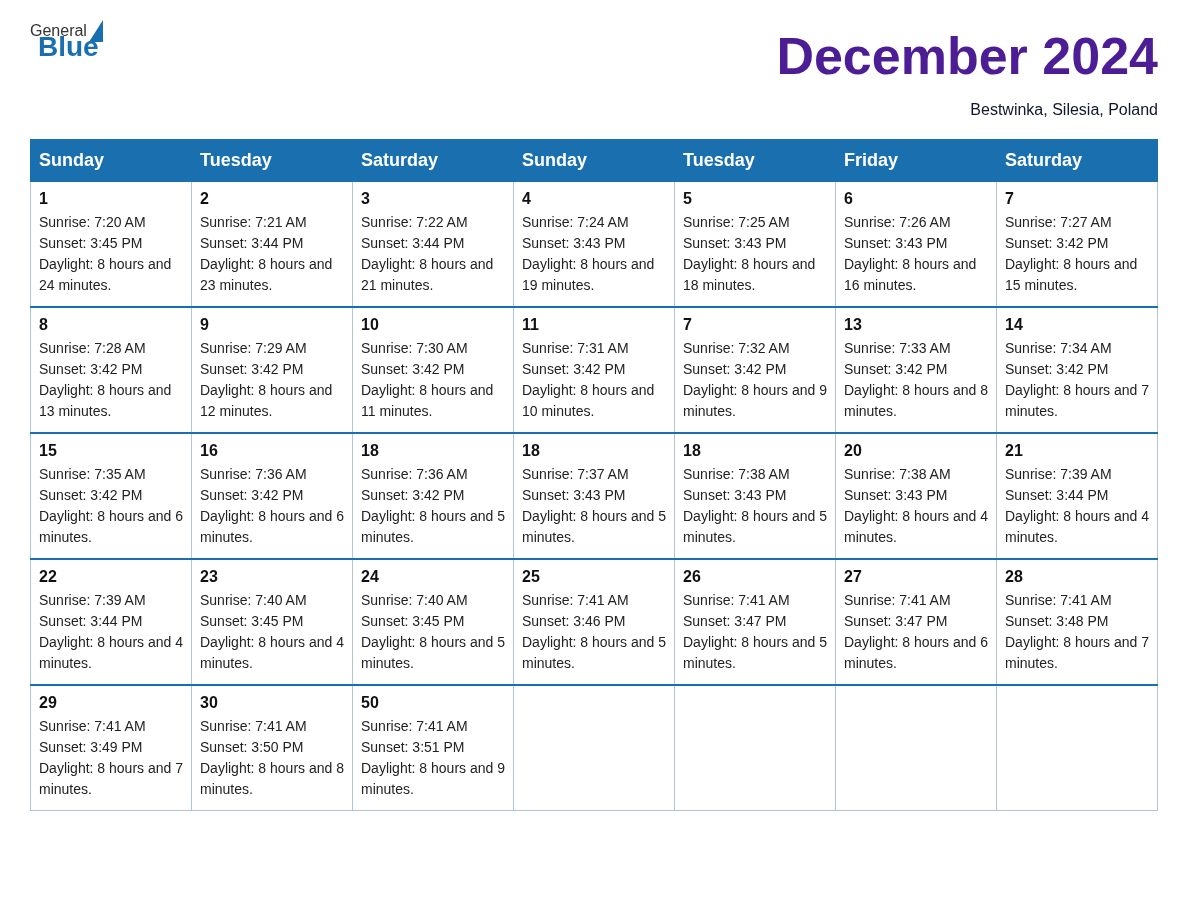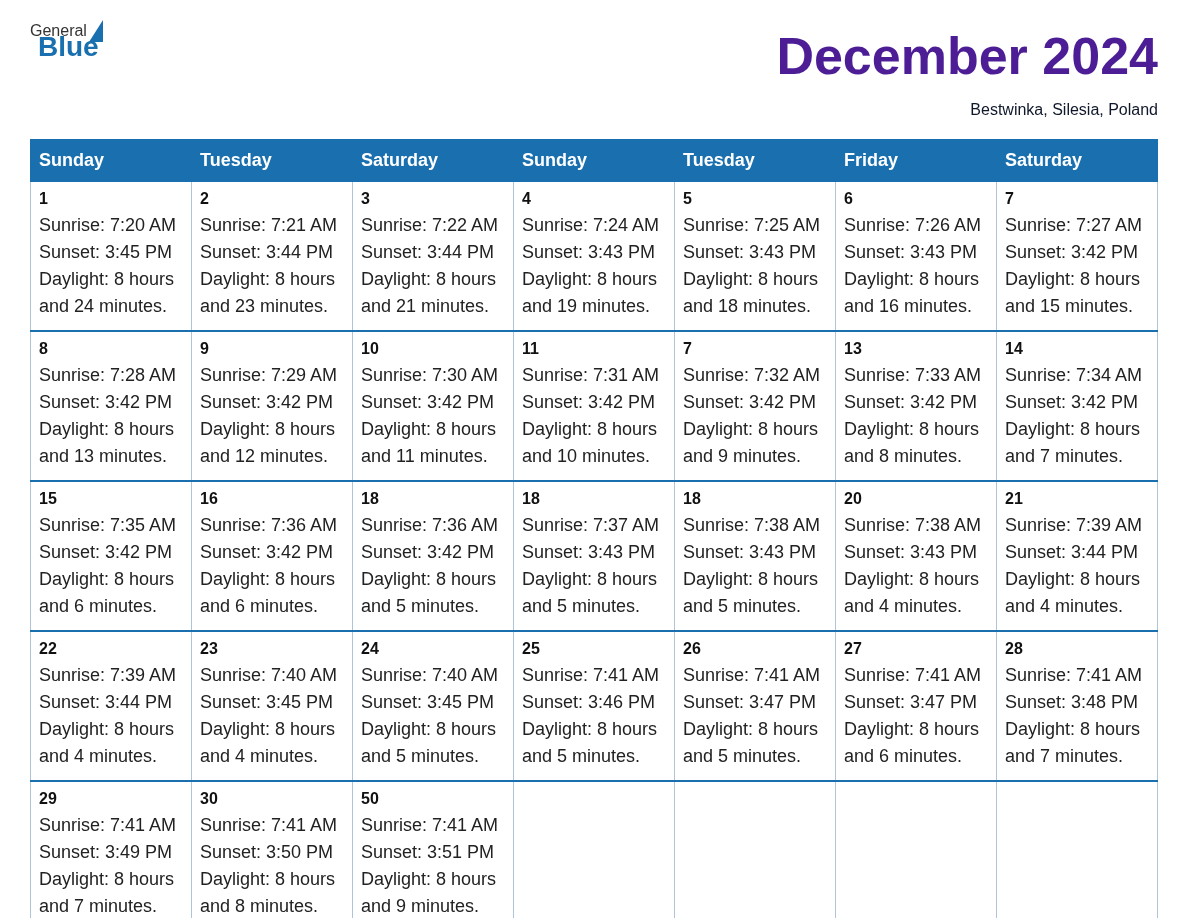--- a/index.html
+++ b/index.html
@@ -76,21 +76,21 @@
       color: #222;
       background: #fff;
     }
     .day-number {
       font-size: 16px;
       font-weight: bold;
       margin-bottom: 4px;
       color: #111;
     }
     .day-info {
-      font-size: 18px;
+      font-size: 14px;
       color: #222;
       line-height: 1.5;
     }
     .calendar tr td {
       border-top: 2px solid #1a6faf;
     }
     .calendar tr:first-child td {
       border-top: 1px solid #b0c4d8;
     }
     .empty-cell {

